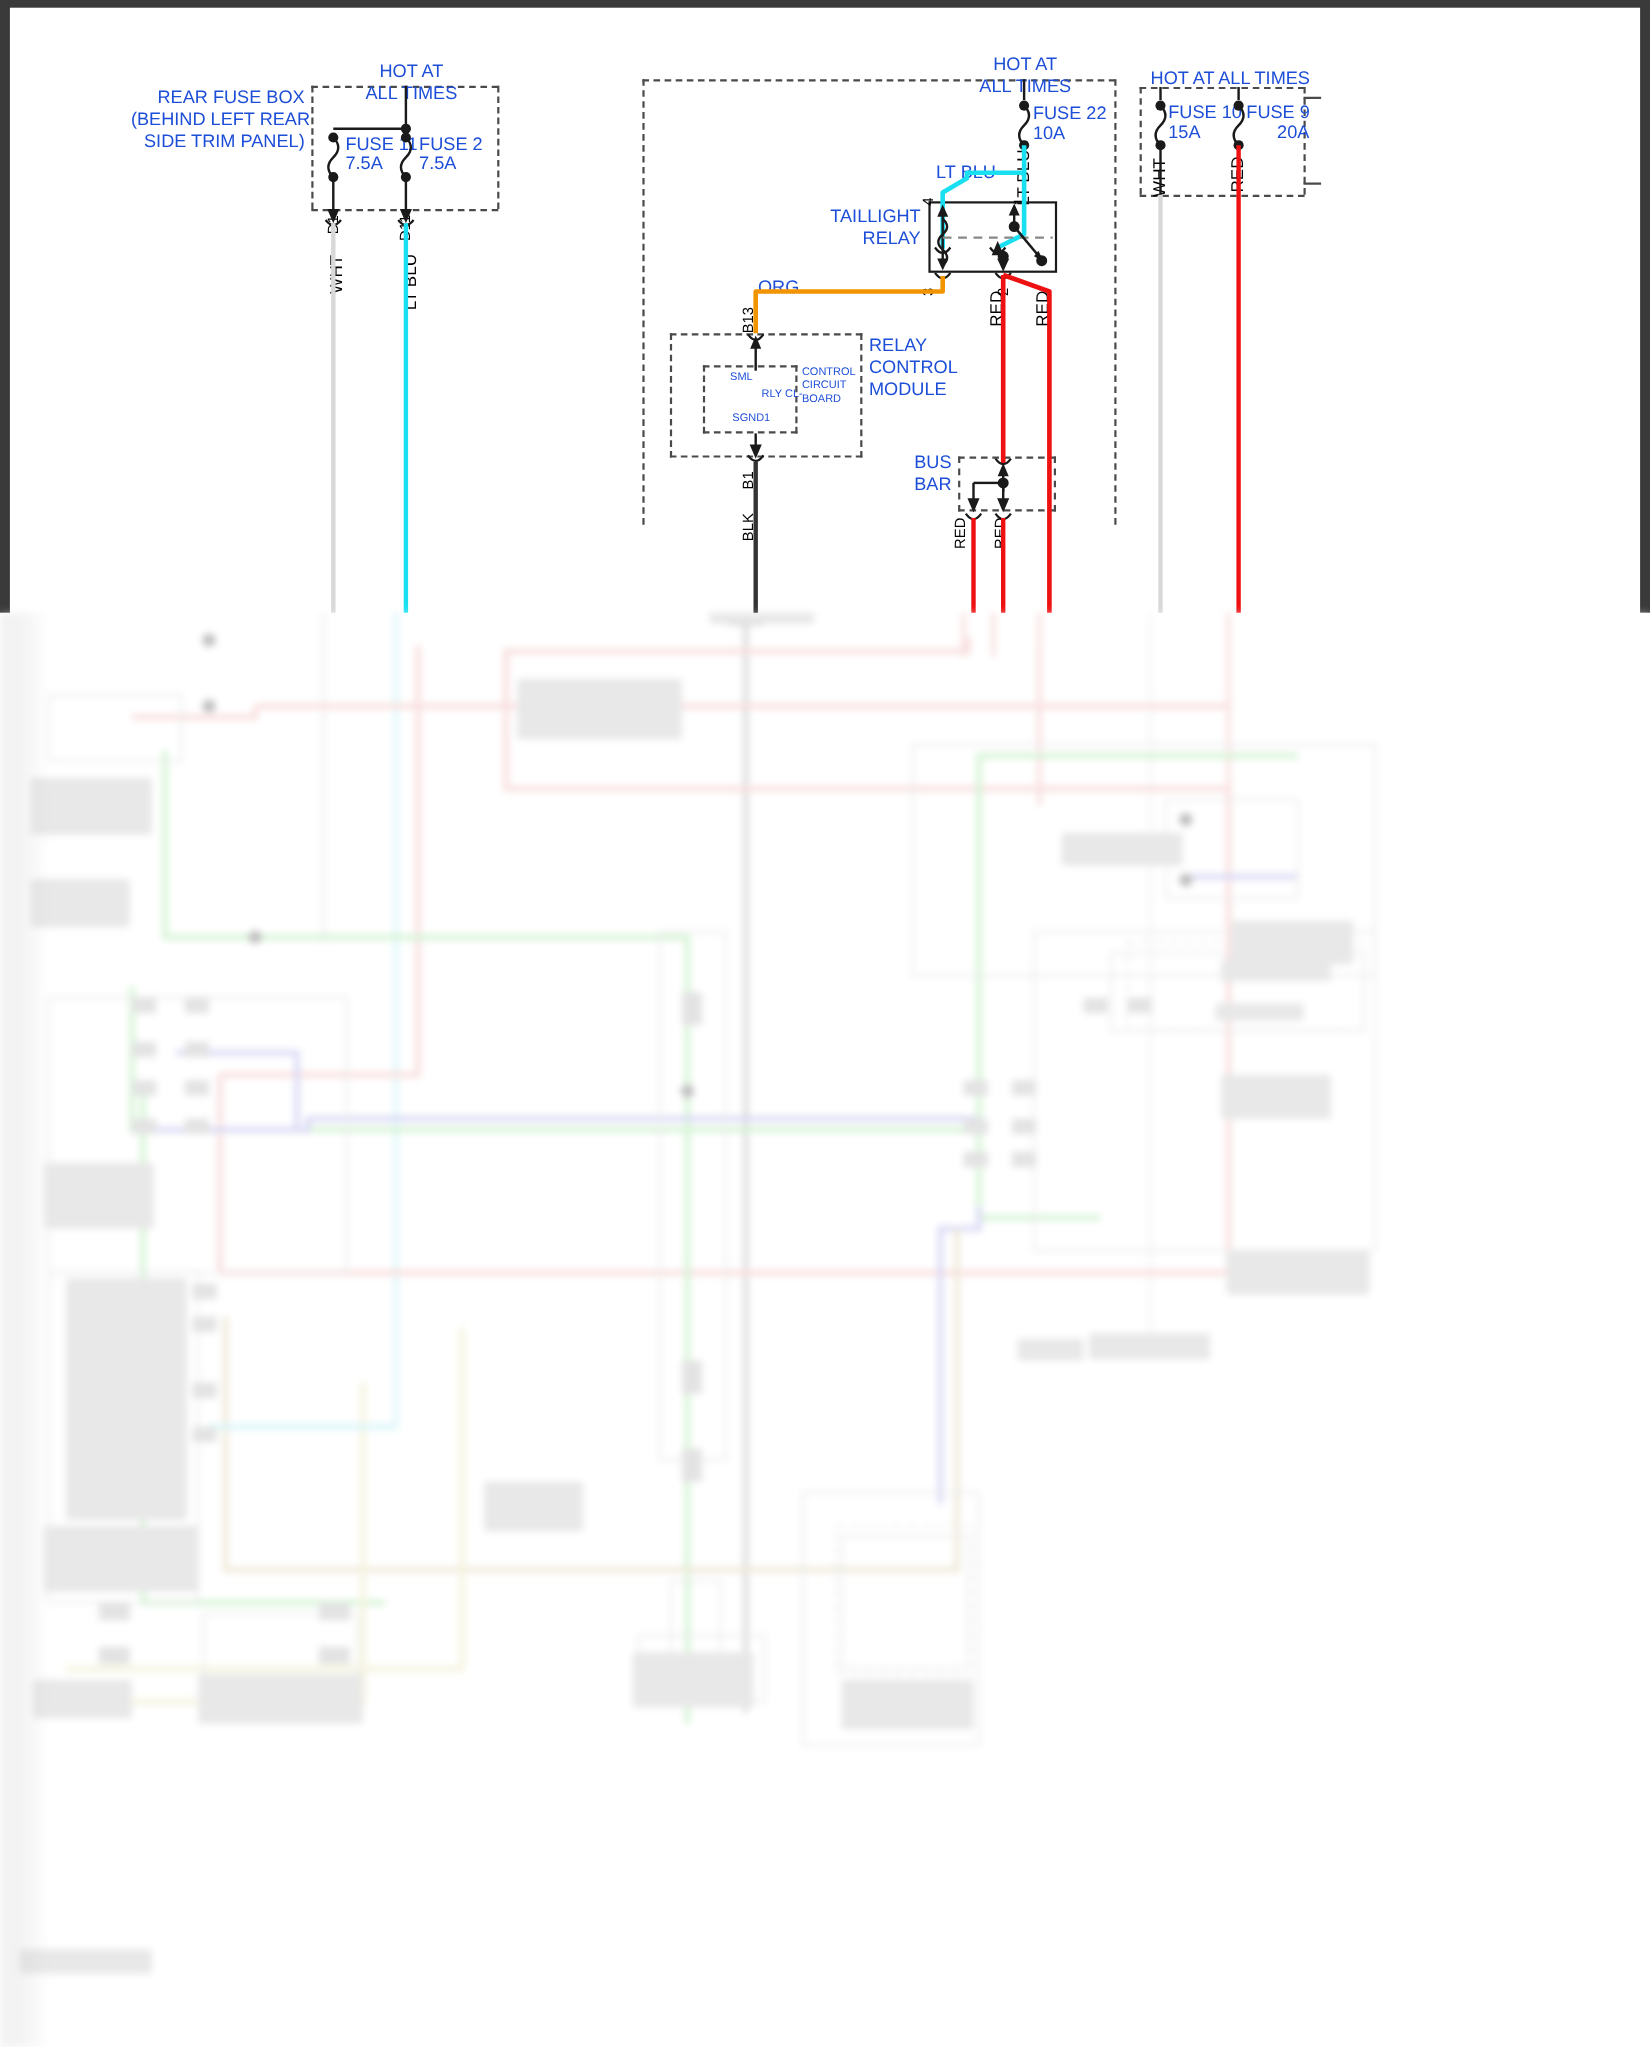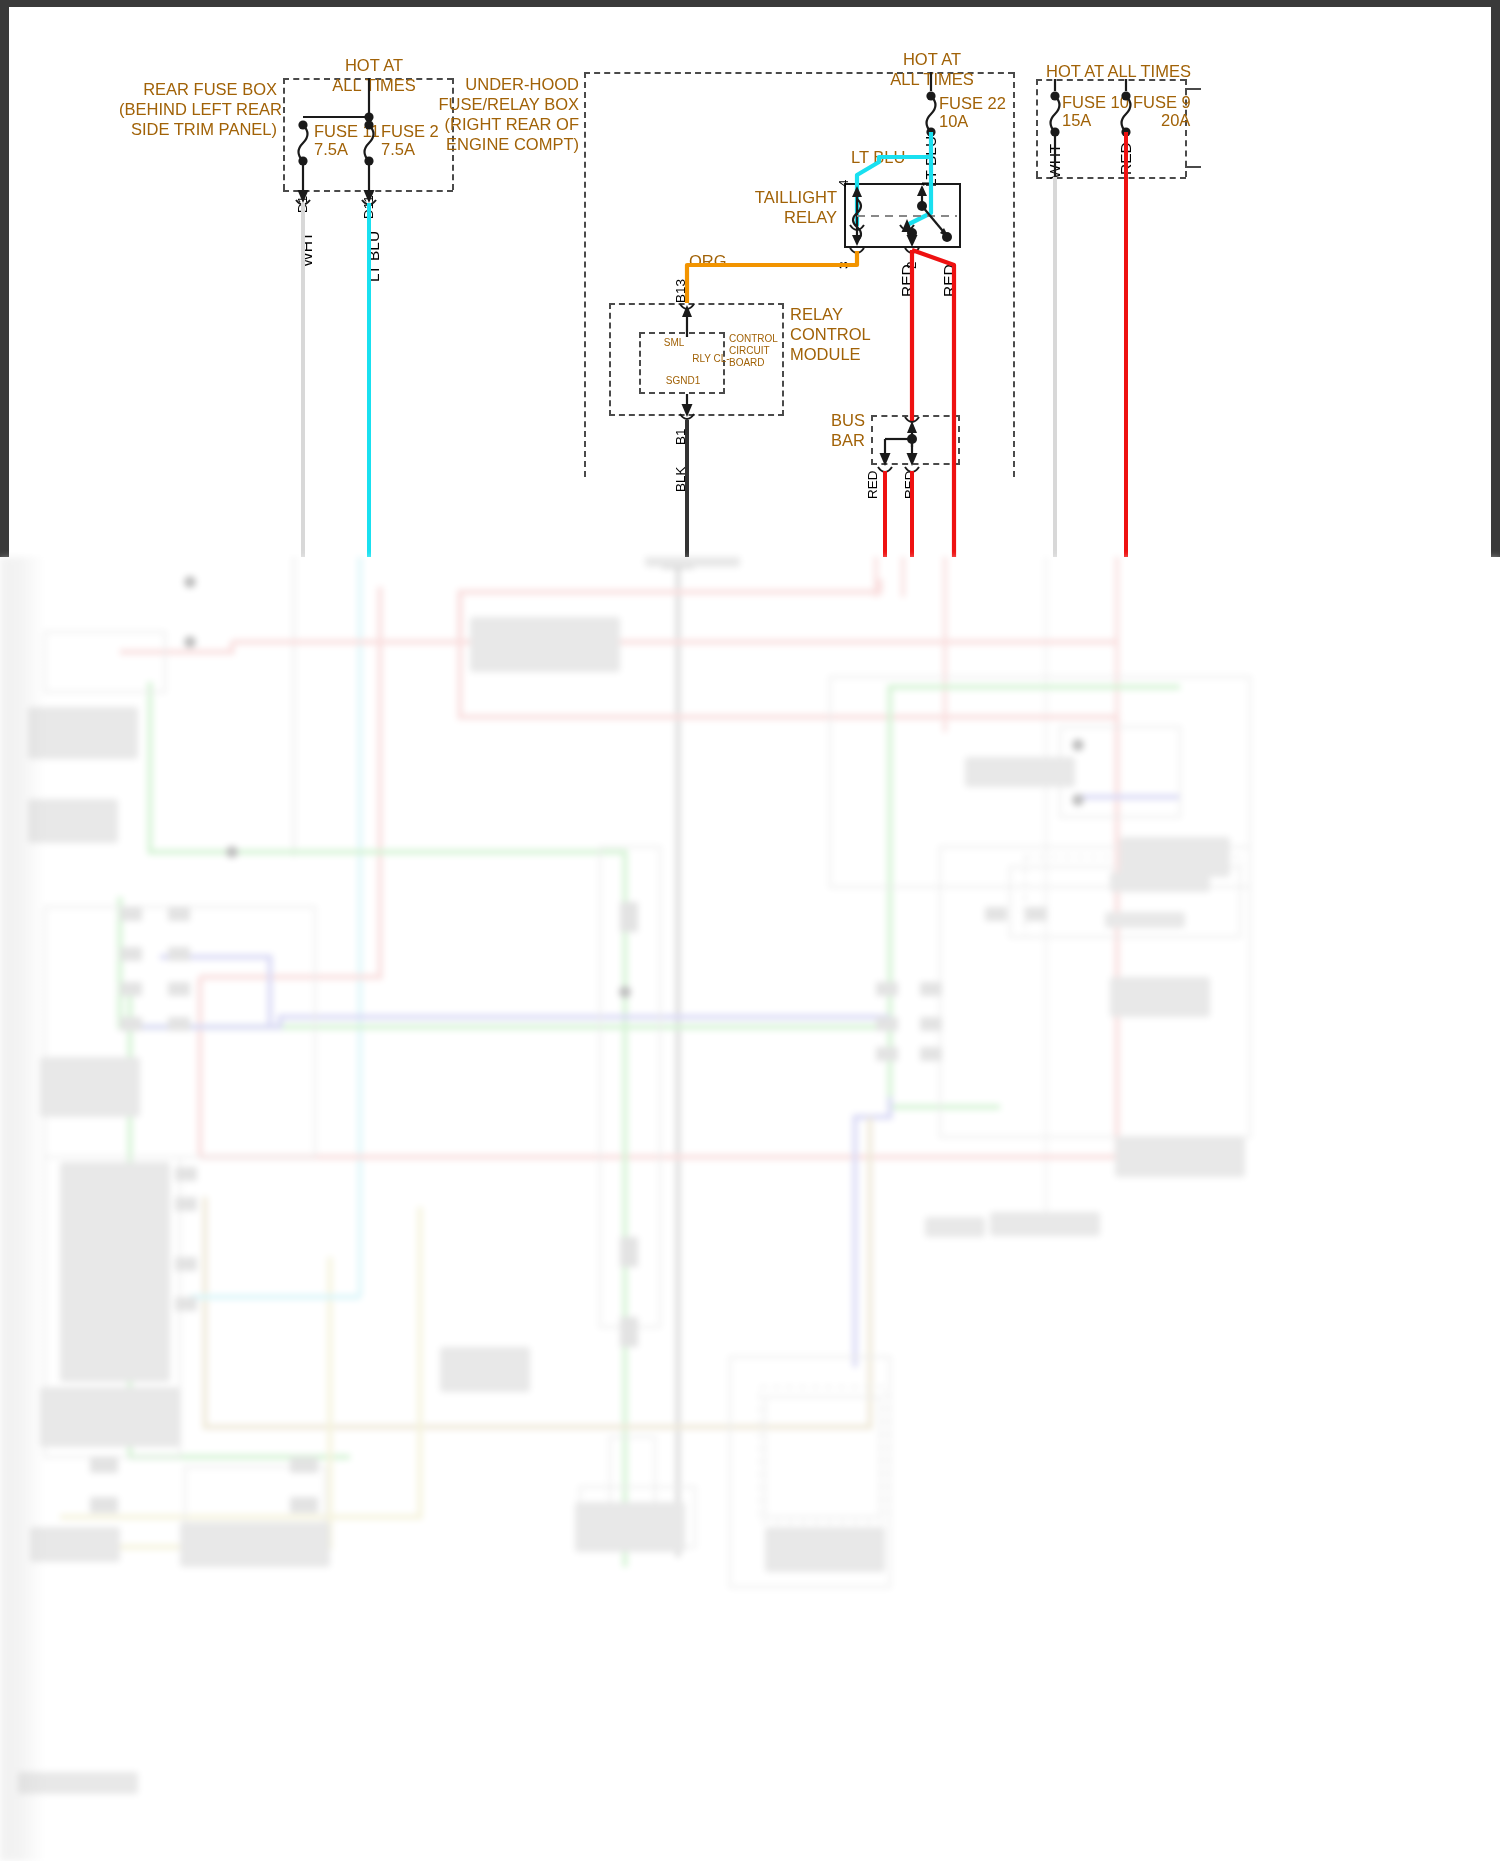--- a/index.html
+++ b/index.html
@@ -52,21 +52,21 @@
     content: "";
     position: absolute;
     left: 0; top: 0; width: 100%; height: 100%;
     background: linear-gradient(90deg, rgba(120,120,120,.22) 0 1.2%, rgba(255,255,255,0) 3%);
     z-index: 40;
   }
 
   .txt {
     position: absolute;
     font-family: "Liberation Sans", sans-serif;
-    color: #a16207;
+    color: #1d4ed8;
     white-space: pre;
     line-height: 1.22;
   }
   .t16 { font-size: 16.5px; }
   .t15 { font-size: 10px; }
   .ctr { text-align: center; }
   .rt  { text-align: right; }
 
   .vlabel {
     position: absolute;
@@ -164,24 +164,20 @@
       <div class="vlabel-sm" style="left:286px; top:206px;">D1</div>
       <div class="vlabel-sm" style="left:352px; top:212px;">D11</div>
 
       <div class="vlabel" style="left:289px; top:260px;">WHT</div>
       <div class="vlabel" style="left:356px; top:275px;">LT BLU</div>
 
       <div class="dashline-h" style="left:575px; top:65px; width:430px;"></div>
       <div class="dashline-v" style="left:575px; top:65px; height:405px;"></div>
       <div class="dashline-v" style="left:1004px; top:65px; height:405px;"></div>
 
-      <div class="txt t16 rt" style="left:400px; top:67px; width:170px;">UNDER-HOOD
-FUSE/RELAY BOX
-(RIGHT REAR OF
-ENGINE COMPT)</div>
 
       <div class="txt t16 ctr" style="left:858px; top:42px; width:130px;">HOT AT
 ALL TIMES</div>
 
       <div class="txt t16" style="left:930px; top:86px;">FUSE 22</div>
       <div class="txt t16" style="left:930px; top:104px;">10A</div>
 
       <div class="vlabel" style="left:913px; top:180px;">LT BLU</div>
       <div class="txt t16" style="left:842px; top:140px;">LT BLU</div>
 

